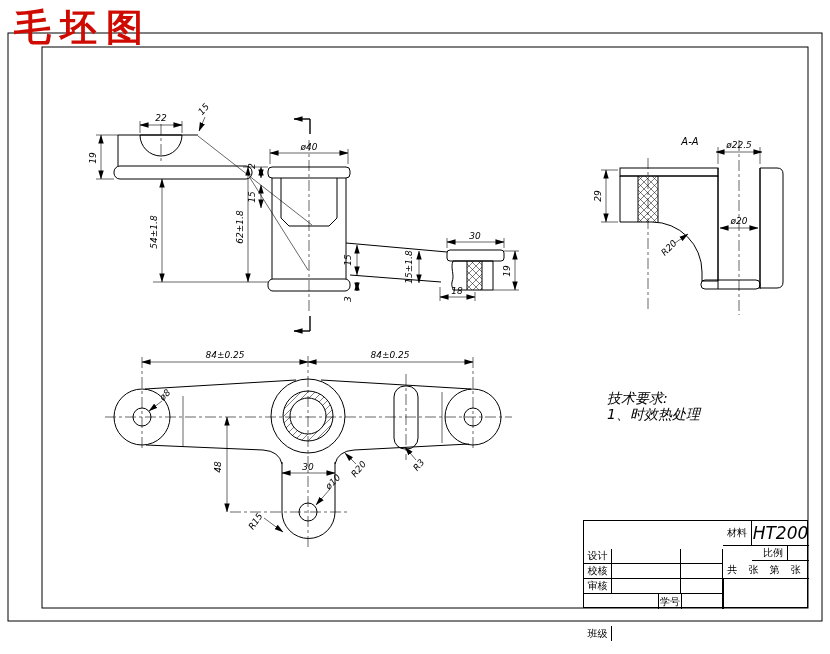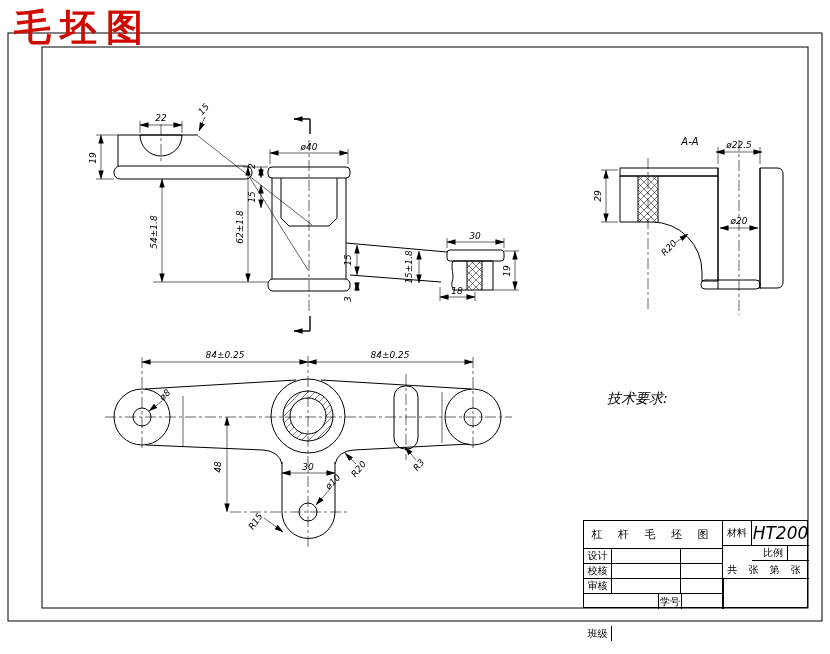--- a/index.html
+++ b/index.html
@@ -213,24 +213,24 @@
       <text x="335" y="484" transform="rotate(-45 335 484)">ø10</text>
       <line x1="264" y1="518" x2="283" y2="532" class="lead"></line>
       <text x="258" y="523" transform="rotate(-55 258 523)">R15</text>
     </g>
   </svg>
 
   <div class="anno" style="color:#cf0a00;">毛坯图</div>
 
   <div class="techreq">
     <div>技术要求:</div>
+    <div>1、时效热处理</div>
   </div>
 
   <div class="tblock">
-    <div class="cell br bb name" style="left:0;top:0;width:139px;height:28px;">杠 杆 毛 坯 图</div>
 
     <div class="cell br bb" style="left:0;top:28px;width:28px;height:15px;">设计</div>
     <div class="cell br bb" style="left:28px;top:28px;width:69px;height:15px;"></div>
     <div class="cell br bb" style="left:97px;top:28px;width:42px;height:15px;"></div>
 
     <div class="cell br bb" style="left:0;top:43px;width:28px;height:15px;">校核</div>
     <div class="cell br bb" style="left:28px;top:43px;width:69px;height:15px;"></div>
     <div class="cell br bb" style="left:97px;top:43px;width:42px;height:15px;"></div>
 
     <div class="cell br bb" style="left:0;top:58px;width:28px;height:15px;">审核</div>

